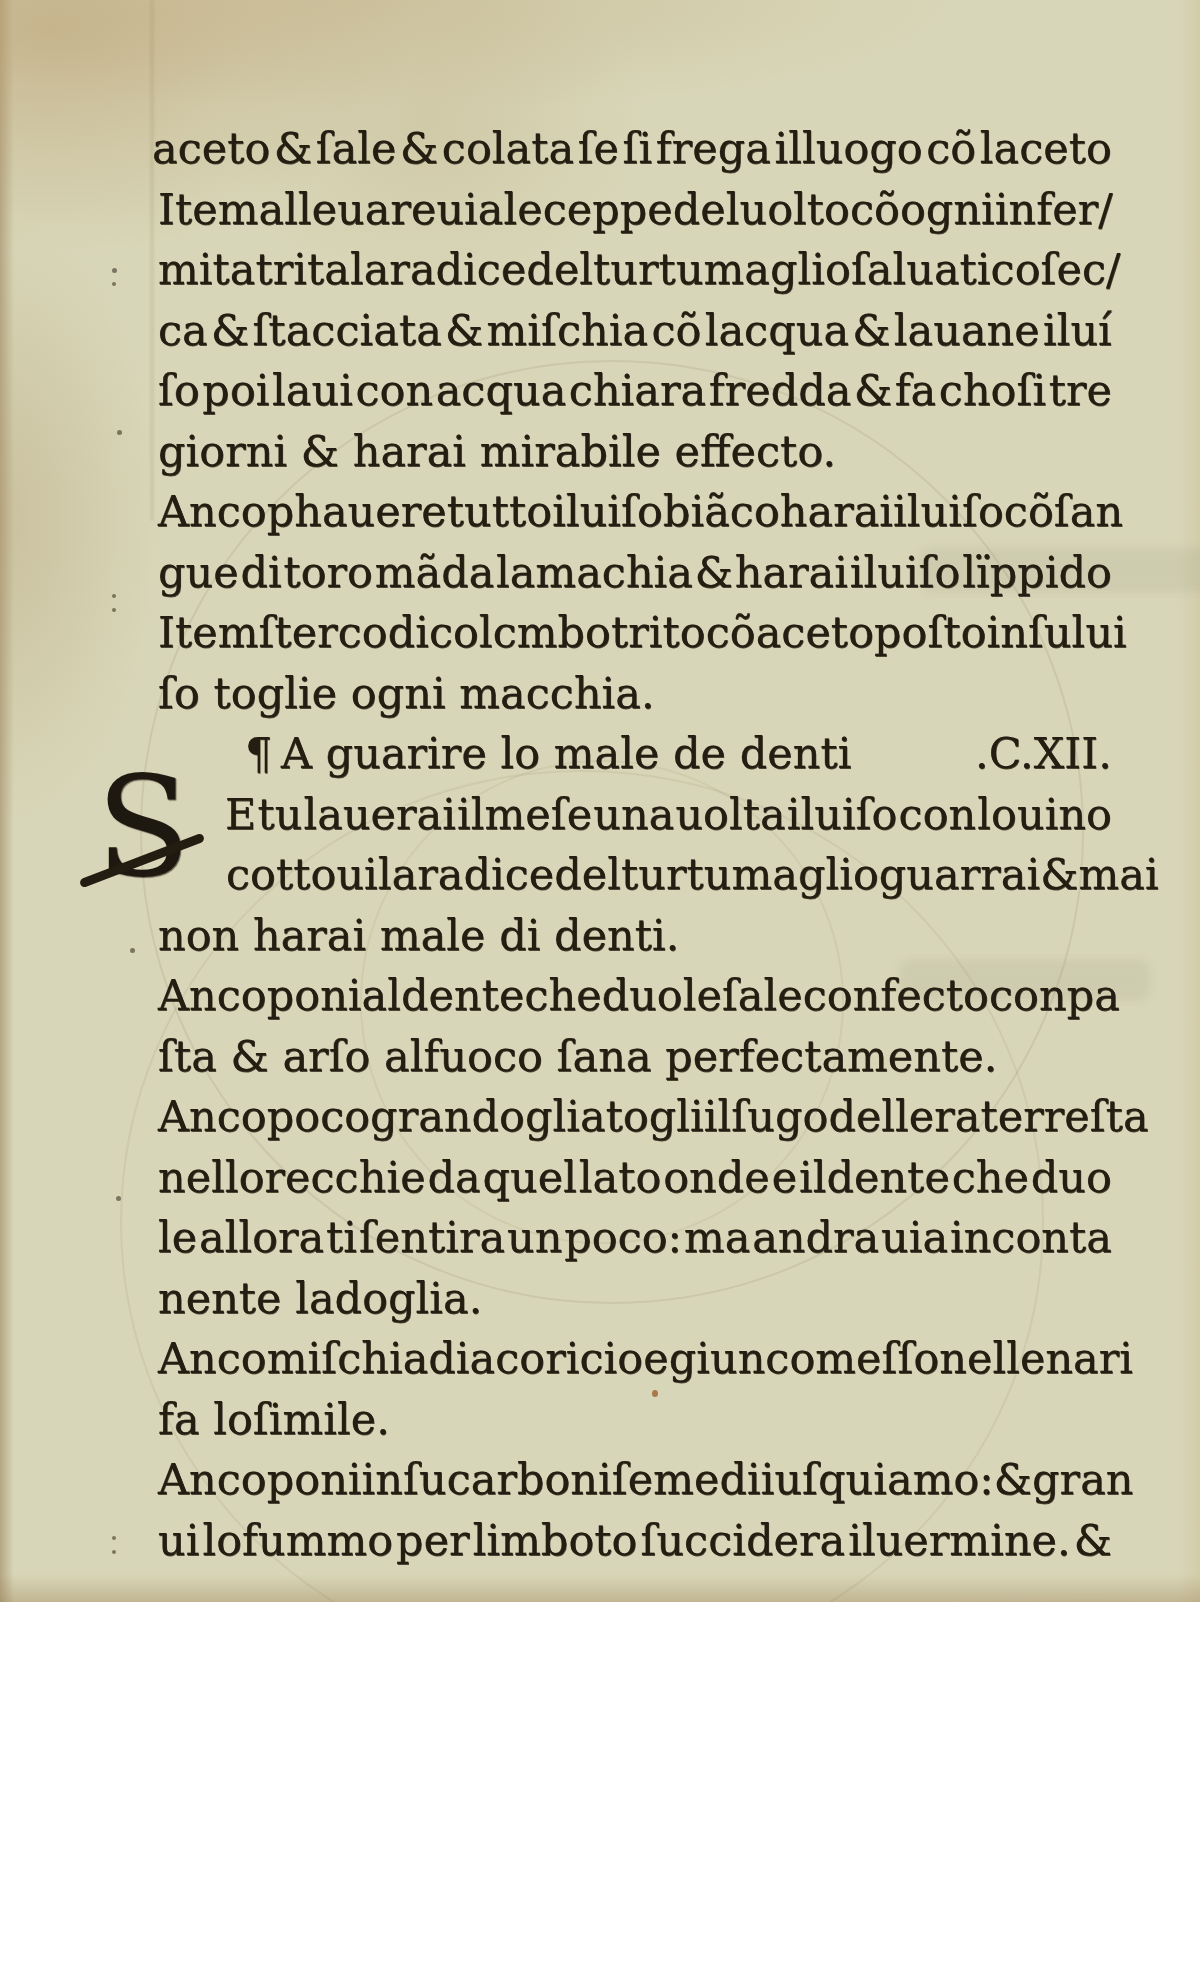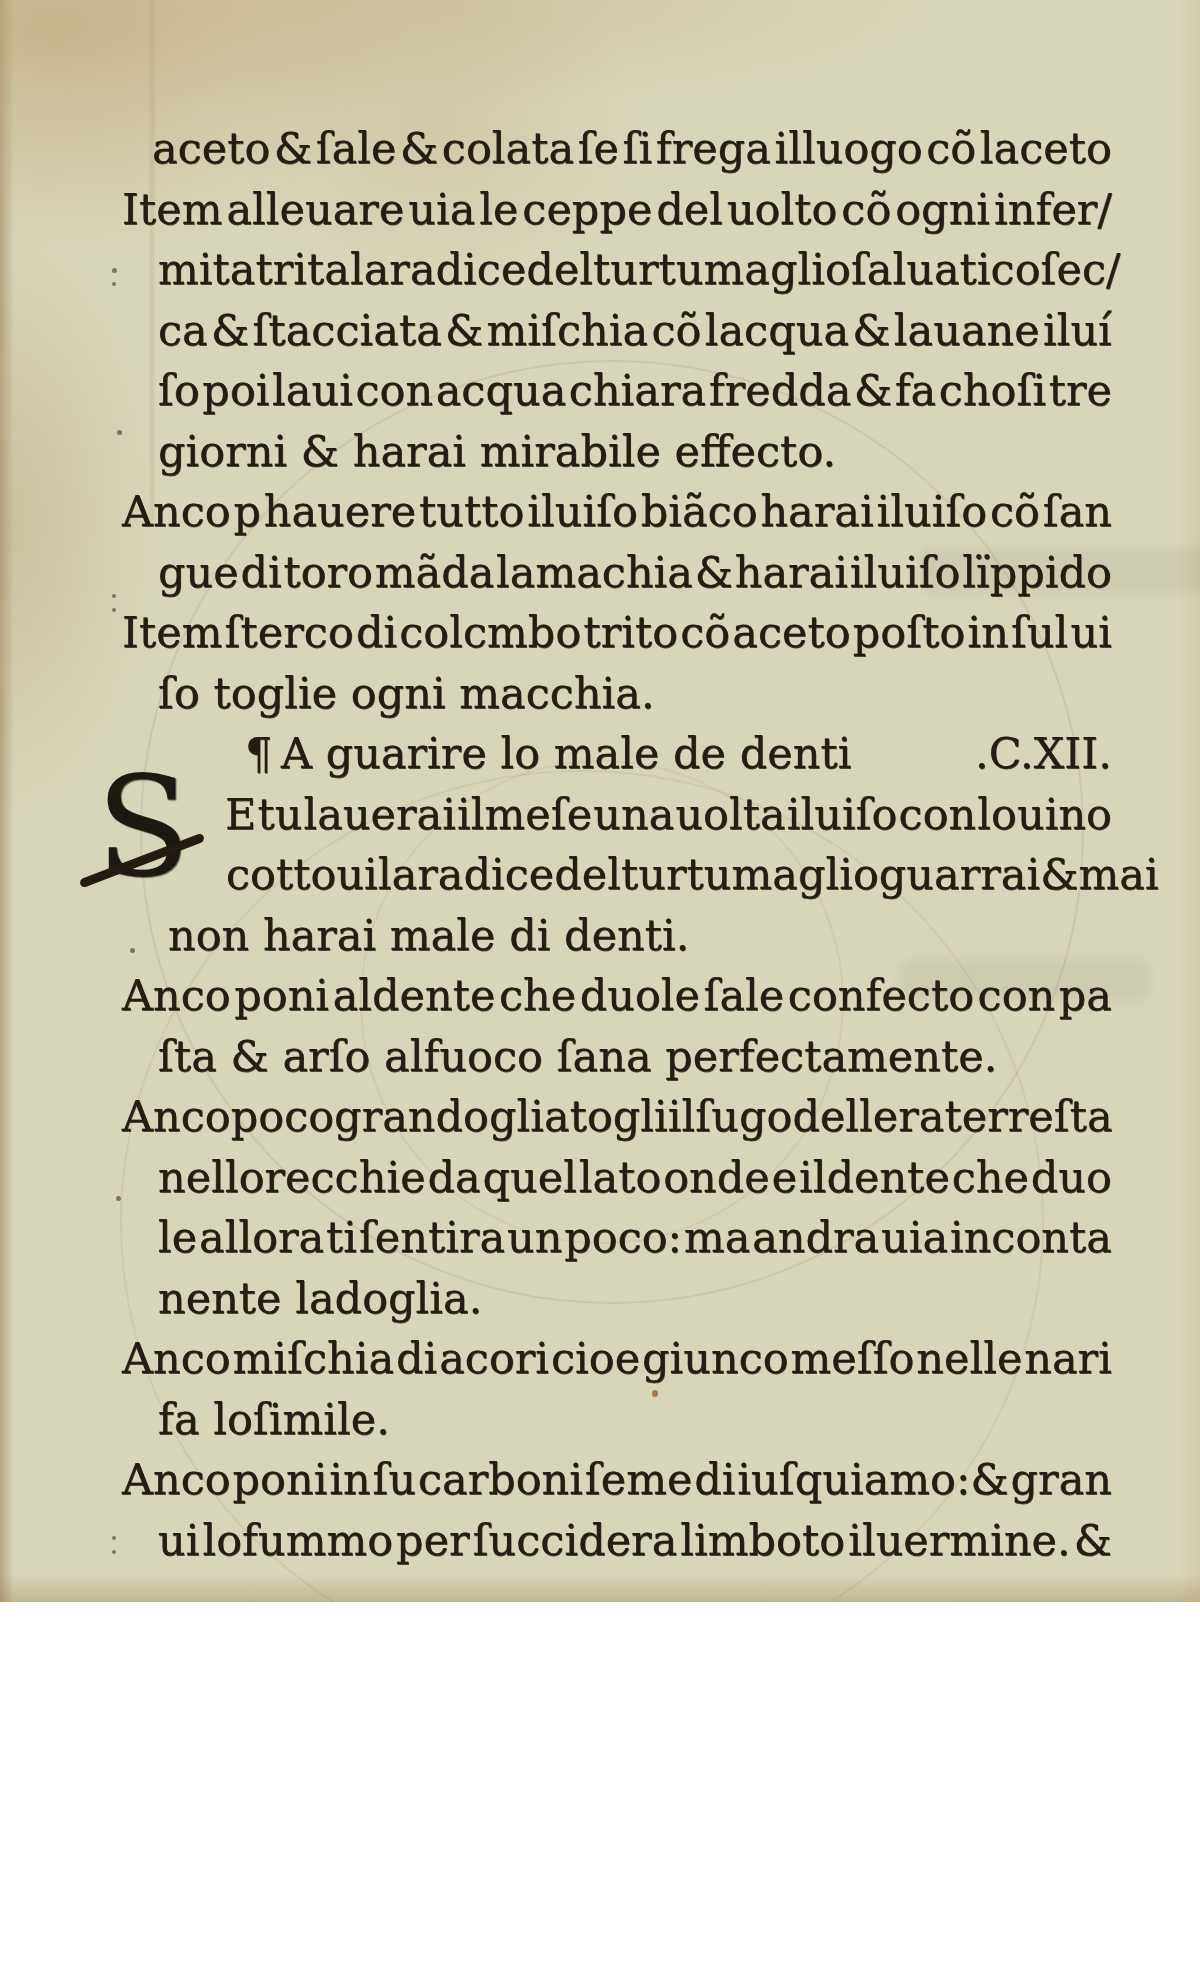--- a/index.html
+++ b/index.html
@@ -18,23 +18,23 @@
       radial-gradient(ellipse 320px 230px at 110px 1800px,  rgba(163,138,94,0.30),  rgba(163,138,94,0) 70%),
       radial-gradient(ellipse 460px 130px at 620px 1958px,  rgba(158,128,84,0.32),  rgba(158,128,84,0) 72%),
       radial-gradient(ellipse 300px 240px at 430px 120px,   rgba(183,156,110,0.22), rgba(183,156,110,0) 70%);
   }
   .textblock{
     position:absolute;left:122px;top:118px;width:990px;
     font-family:"DejaVu Serif","Liberation Serif",serif;
     font-size:43px;color:#241e12;
     text-shadow:0.5px 0.5px 0.6px rgba(28,22,10,0.75), -0.3px 0 0.4px rgba(28,22,10,0.45);
   }
-  .ln{height:60.5px;line-height:60.5px;white-space:nowrap;}
+  .ln{height:60.5px;line-height:60.5px;white-space:nowrap;margin-left:36px;}
   .jf{display:flex;justify-content:space-between;white-space:nowrap;}
-  .i30{margin-left:30px}.i36{margin-left:36px}.i38{margin-left:46px}
+  .i30{margin-left:30px}.i36{margin-left:36px}.i38{margin-left:36px}
   .i68{margin-left:104px}.i103{margin-left:103px}.i123{margin-left:123px}
   .hd{display:flex;justify-content:space-between;}
   .dropcap{
     position:absolute;left:96px;top:776px;width:120px;height:130px;
     font-family:"DejaVu Serif","Liberation Serif",serif;
     font-size:138px;line-height:104px;color:#1e1910;
     text-shadow:1px 1px 1px rgba(25,20,10,0.6);
   }
   .dropcap-bar{
     position:absolute;left:-20px;top:80px;width:132px;height:9px;
@@ -275,22 +275,22 @@
         <span>carboni</span>
         <span>ſeme</span>
         <span>di</span>
         <span>iuſquiamo:&amp;</span>
         <span>gran</span>
       </div>
     <div class="ln jf i36">
         <span>ui</span>
         <span>lofummo</span>
         <span>per</span>
+        <span>limboto</span>
         <span>ſuccidera</span>
-        <span>limboto</span>
         <span>iluermine.</span>
         <span>&amp;</span>
       </div>
   </div>
 
   <div class="dropcap">
     <span>S</span>
     <div class="dropcap-bar"></div>
   </div>
 

